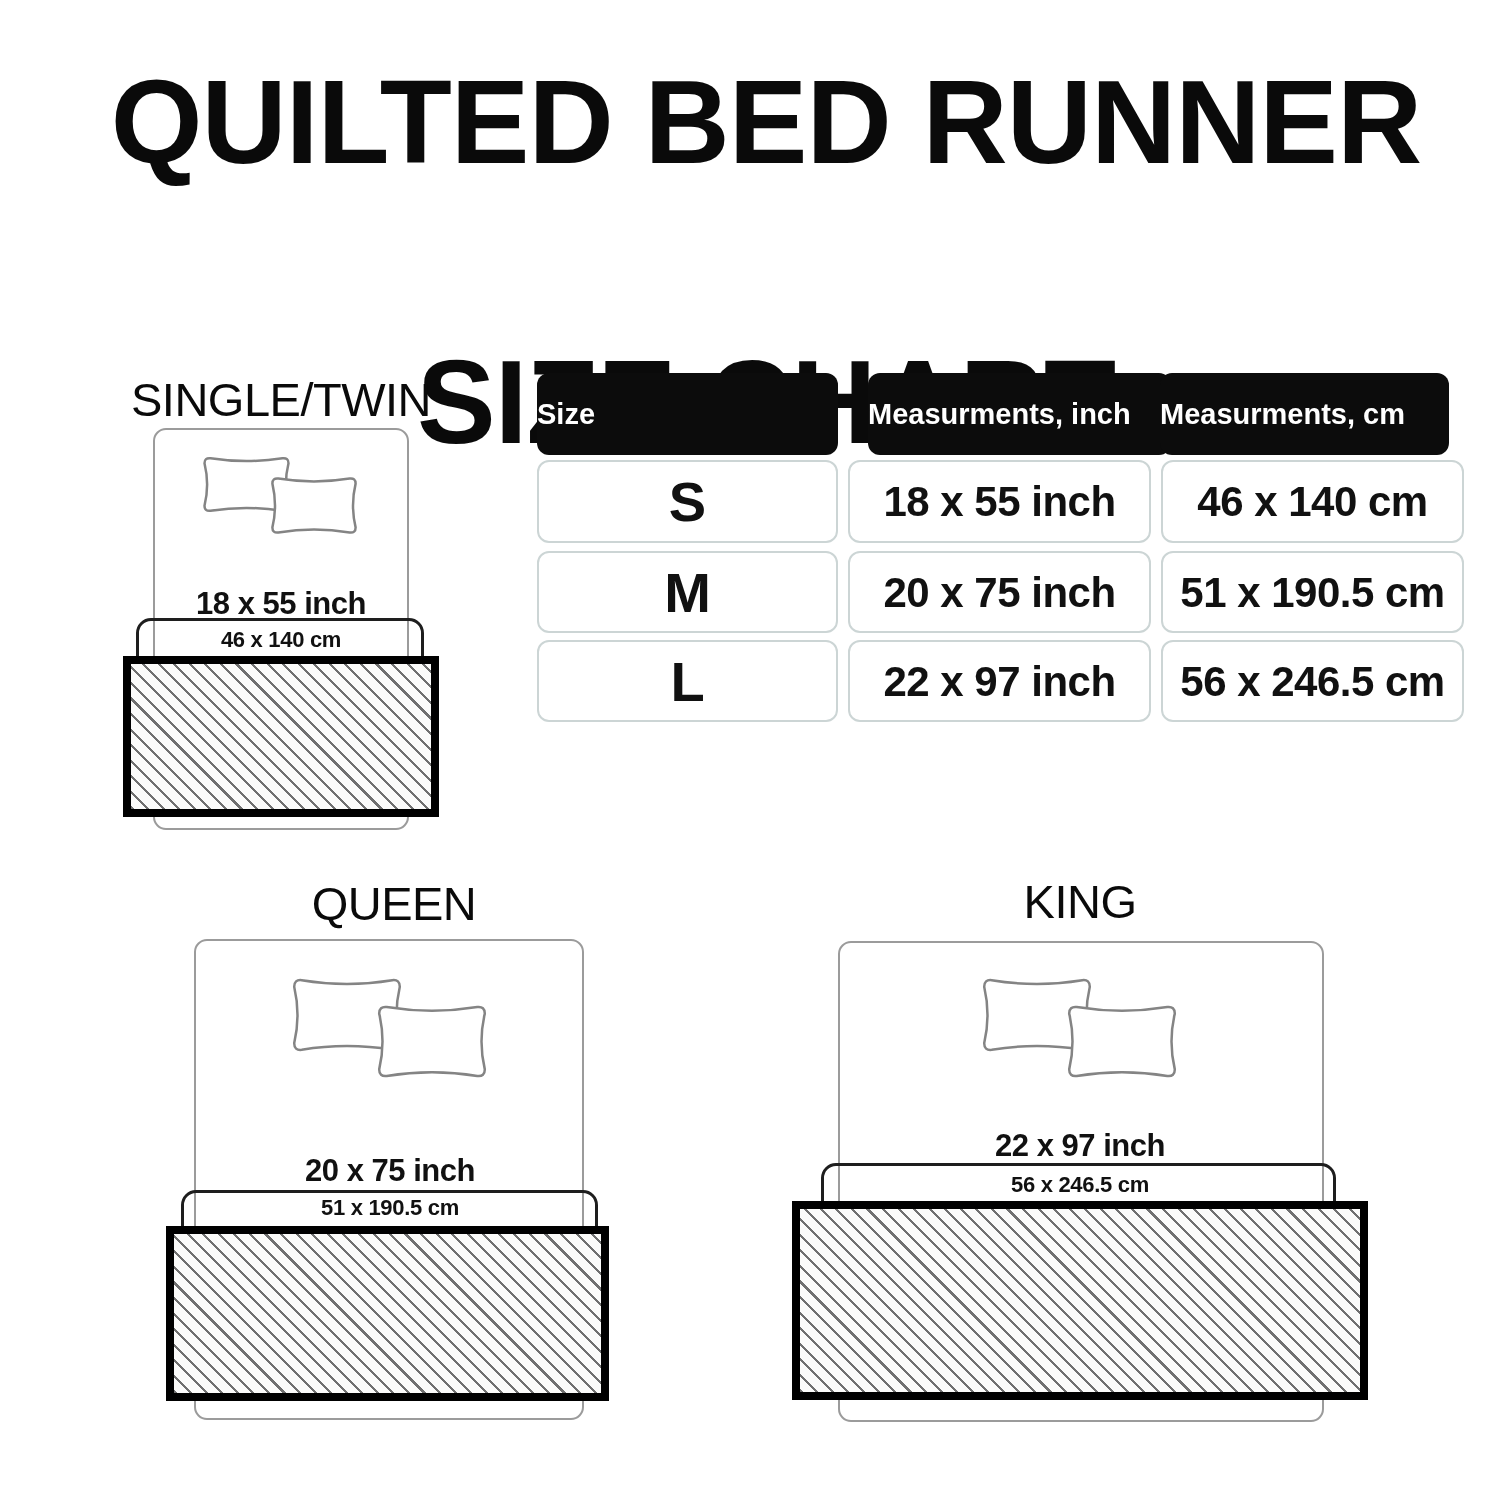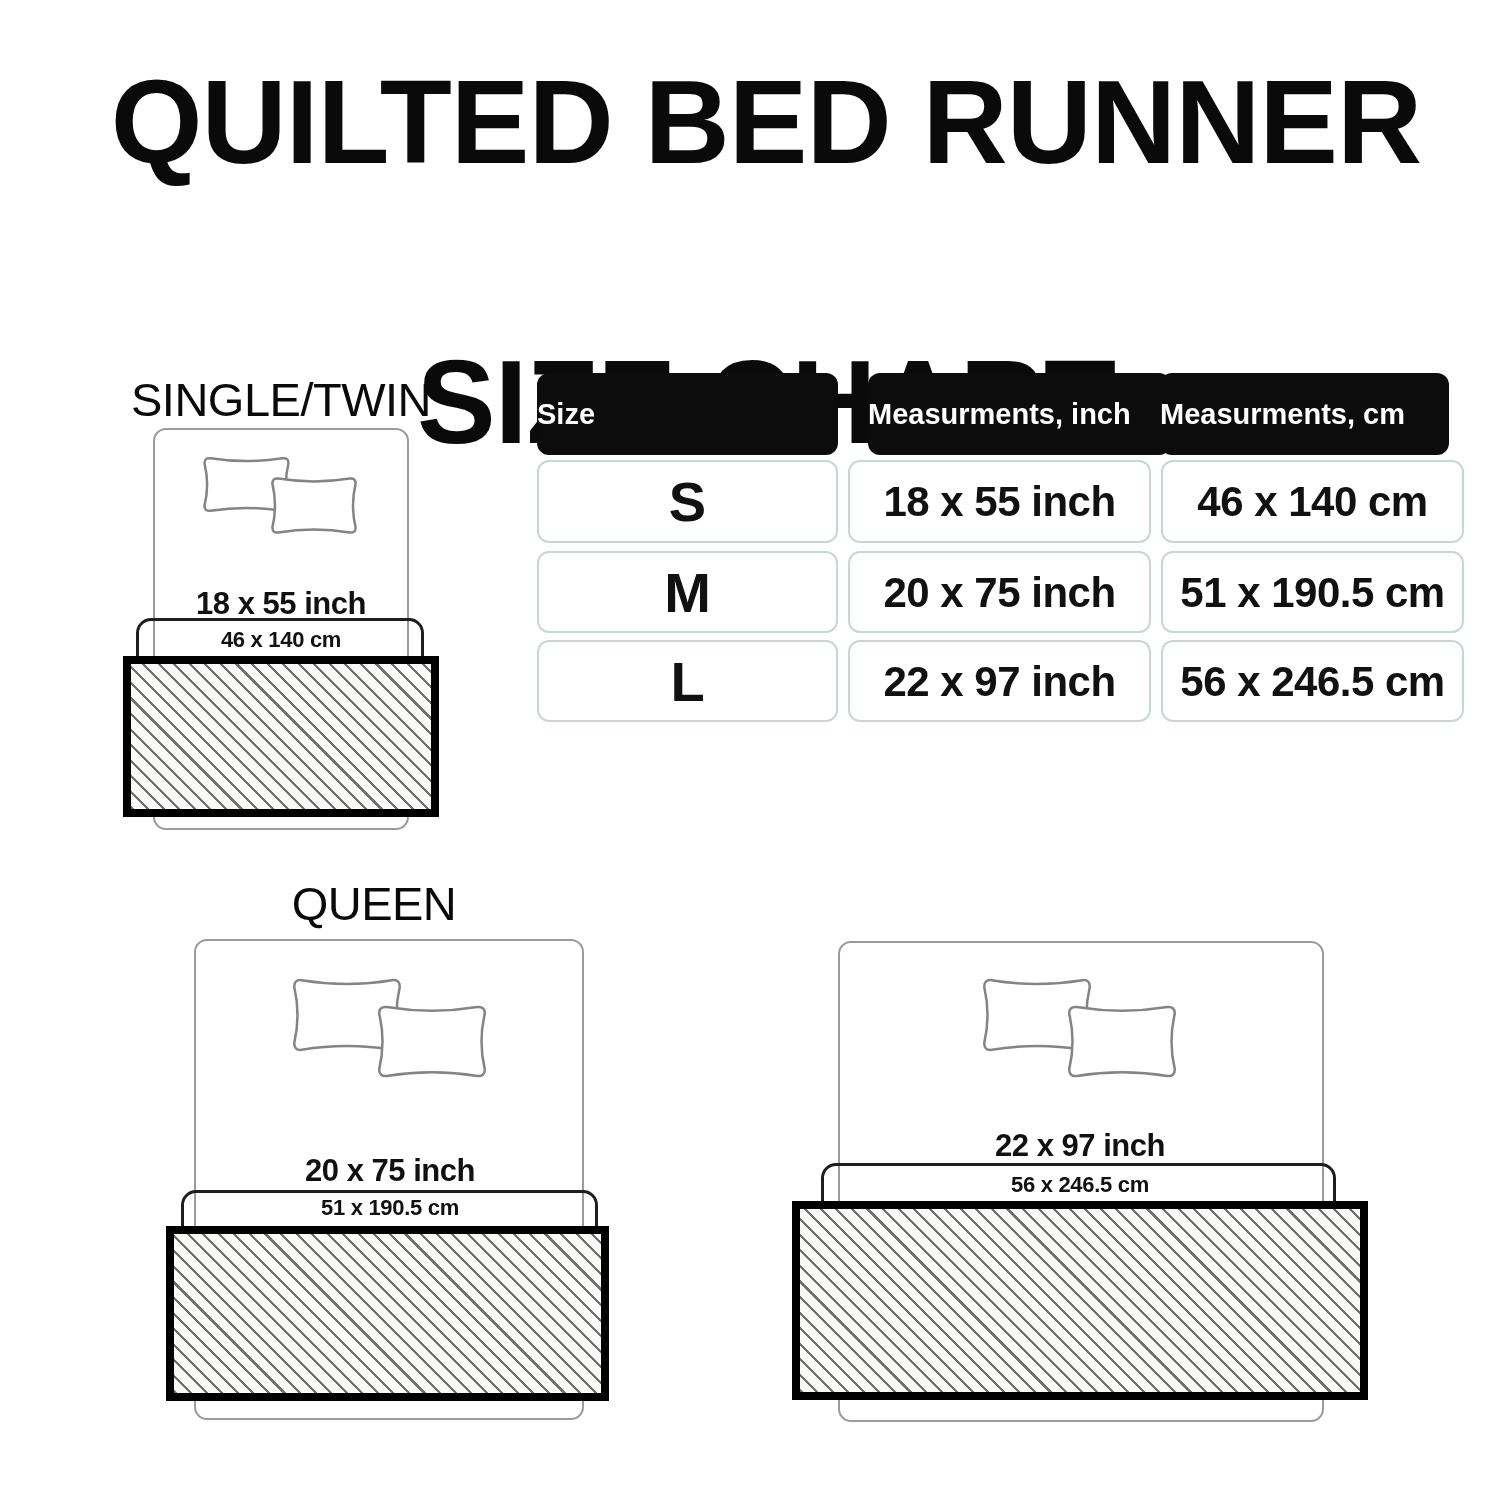--- a/index.html
+++ b/index.html
@@ -124,39 +124,40 @@
 
     <div class="abs td td-size" style="left:521px;top:551px;width:301px;height:82px;">M</div>
     <div class="abs td td-val" style="left:832px;top:551px;width:303px;height:82px;">20 x 75 inch</div>
     <div class="abs td td-val" style="left:1145px;top:551px;width:303px;height:82px;">51 x 190.5 cm</div>
 
     <div class="abs td td-size" style="left:521px;top:640px;width:301px;height:82px;">L</div>
     <div class="abs td td-val" style="left:832px;top:640px;width:303px;height:82px;">22 x 97 inch</div>
     <div class="abs td td-val" style="left:1145px;top:640px;width:303px;height:82px;">56 x 246.5 cm</div>
   </div>
 
-  <div class="abs section-title" style="left:158px;top:876px;width:400px;">QUEEN</div>
+  <div class="abs section-title" style="left:178px;top:876px;width:400px;">QUEEN</div>
 
   <div class="abs bed" style="left:178px;top:939px;width:390px;height:481px;"></div>
 
   <svg class="abs pillow" style="left:265px;top:968px;" width="132" height="94" viewBox="0 0 140 100" preserveAspectRatio="none">
     <path d="M 14,20 Q 14,12 22,13 Q 70,21 118,13 Q 126,12 126,20 Q 119,50 126,80 Q 126,88 118,87 Q 70,79 22,87 Q 14,88 14,80 Q 21,50 14,20 Z"></path>
   </svg>
   <svg class="abs pillow" style="left:350px;top:995px;" width="132" height="93" viewBox="0 0 140 100" preserveAspectRatio="none">
     <path d="M 14,20 Q 14,12 22,13 Q 70,21 118,13 Q 126,12 126,20 Q 119,50 126,80 Q 126,88 118,87 Q 70,79 22,87 Q 14,88 14,80 Q 21,50 14,20 Z"></path>
   </svg>
 
   <div class="abs inch-label" style="left:224px;top:1152px;width:300px;">20 x 75 inch</div>
 
   <div class="abs inner-rect" style="left:165px;top:1190px;width:417px;height:112px;"></div>
 
   <div class="abs cm-label" style="left:224px;top:1194px;width:300px;">51 x 190.5 cm</div>
 
   <div class="abs runner" style="left:150px;top:1226px;width:443px;height:175px;"></div>
 
+  <div class="abs section-title" style="left:864px;top:874px;width:400px;">KING</div>
 
   <div class="abs bed" style="left:822px;top:941px;width:486px;height:481px;"></div>
 
   <svg class="abs pillow" style="left:955px;top:968px;" width="132" height="94" viewBox="0 0 140 100" preserveAspectRatio="none">
     <path d="M 14,20 Q 14,12 22,13 Q 70,21 118,13 Q 126,12 126,20 Q 119,50 126,80 Q 126,88 118,87 Q 70,79 22,87 Q 14,88 14,80 Q 21,50 14,20 Z"></path>
   </svg>
   <svg class="abs pillow" style="left:1040px;top:995px;" width="132" height="93" viewBox="0 0 140 100" preserveAspectRatio="none">
     <path d="M 14,20 Q 14,12 22,13 Q 70,21 118,13 Q 126,12 126,20 Q 119,50 126,80 Q 126,88 118,87 Q 70,79 22,87 Q 14,88 14,80 Q 21,50 14,20 Z"></path>
   </svg>
 

